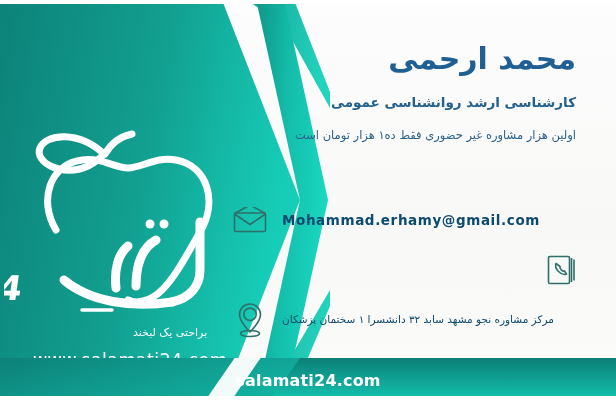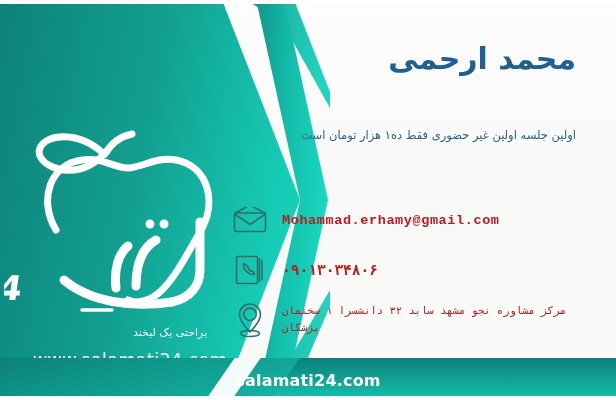--- a/index.html
+++ b/index.html
@@ -66,23 +66,22 @@
   .rows{position:absolute;right:16px;top:200px;width:352px;}
   .row{
     display:flex;flex-direction:row;align-items:center;
     justify-content:flex-start;gap:12px;margin-bottom:10px;
   }
   .row .ic{
     flex:0 0 auto;width:40px;height:40px;
     display:flex;align-items:center;justify-content:center;
   }
   .row .tx{
-    flex:1 1 auto;text-align:left;color:#b91c1c;
+    flex:1 1 auto;text-align:left;color:#0c4a6e;
     direction:ltr;
-    font-family:Liberation Mono, monospace;
   }
   .row.rtl .tx{direction:rtl;text-align:left;}
   .t-email{font-size:13.5px;font-weight:bold;letter-spacing:.6px;white-space:nowrap;}
   .t-phone{font-size:14.5px;font-weight:bold;letter-spacing:1.4px;white-space:nowrap;}
   .t-addr{font-size:10.5px;line-height:1.65;font-weight:400;}
   .t-addr .ln2{display:block;}
 
   
   .footer{
     position:absolute;left:0;bottom:4px;width:616px;height:38px;
@@ -181,37 +180,37 @@
         <path d="M78,206 L108,206"></path>
       </g>
     </svg>
 
     <div class="logo-tag">براحتی یک لبخند</div>
     <div class="logo-url">www.salamati24.com</div>
   </div>
 
   <div class="info">
     <div class="name">محمد ارحمی</div>
-    <div class="promo">اولین جلسه اولین غیر حضوری فقط ده١ هزار تومان است</div>
+    <div class="role">کارشناسی ارشد روانشناسی عمومی</div>
+    <div class="promo">اولین هزار مشاوره غیر حضوری فقط ده١ هزار تومان است</div>
 
     <div class="rows">
 
       <div class="row">
         <div class="tx t-email">Mohammad.erhamy@gmail.com</div>
         <div class="ic">
           <svg width="34" height="26" viewBox="0 0 34 26" xmlns="http://www.w3.org/2000/svg">
             <rect x="1.5" y="6" width="31" height="18.5" rx="1.5" fill="none" stroke="#2f6f6a" stroke-width="1.6"></rect>
             <path d="M1.5,7 L17,17.5 L32.5,7" fill="none" stroke="#2f6f6a" stroke-width="1.6"></path>
             <path d="M1.5,6.5 L17,-2 L32.5,6.5" fill="none" stroke="#2f6f6a" stroke-width="1.6"></path>
           </svg>
         </div>
       </div>
 
       <div class="row">
-        <div class="tx t-phone">۰۹۰۱۳۰۳۴۸۰۶</div>
         <div class="ic">
           <svg width="30" height="32" viewBox="0 0 30 32" xmlns="http://www.w3.org/2000/svg">
             <rect x="1.5" y="2.5" width="21" height="27" rx="1.5" fill="none" stroke="#2f6f6a" stroke-width="1.6"></rect>
             <path d="M24.5,4 L24.5,28" fill="none" stroke="#2f6f6a" stroke-width="1.6"></path>
             <path d="M27,5.5 L27,26.5" fill="none" stroke="#2f6f6a" stroke-width="1.6"></path>
             <path d="M9,9.5 C8,12 9,15 11.5,17.5 C14,20 17,21 19.5,20
                      L17.5,17 C16.5,17.3 15.3,16.8 14.2,15.8
                      C13.2,14.7 12.7,13.5 13,12.5 Z" fill="none" stroke="#2f6f6a" stroke-width="1.6" stroke-linejoin="round"></path>
           </svg>
         </div>

